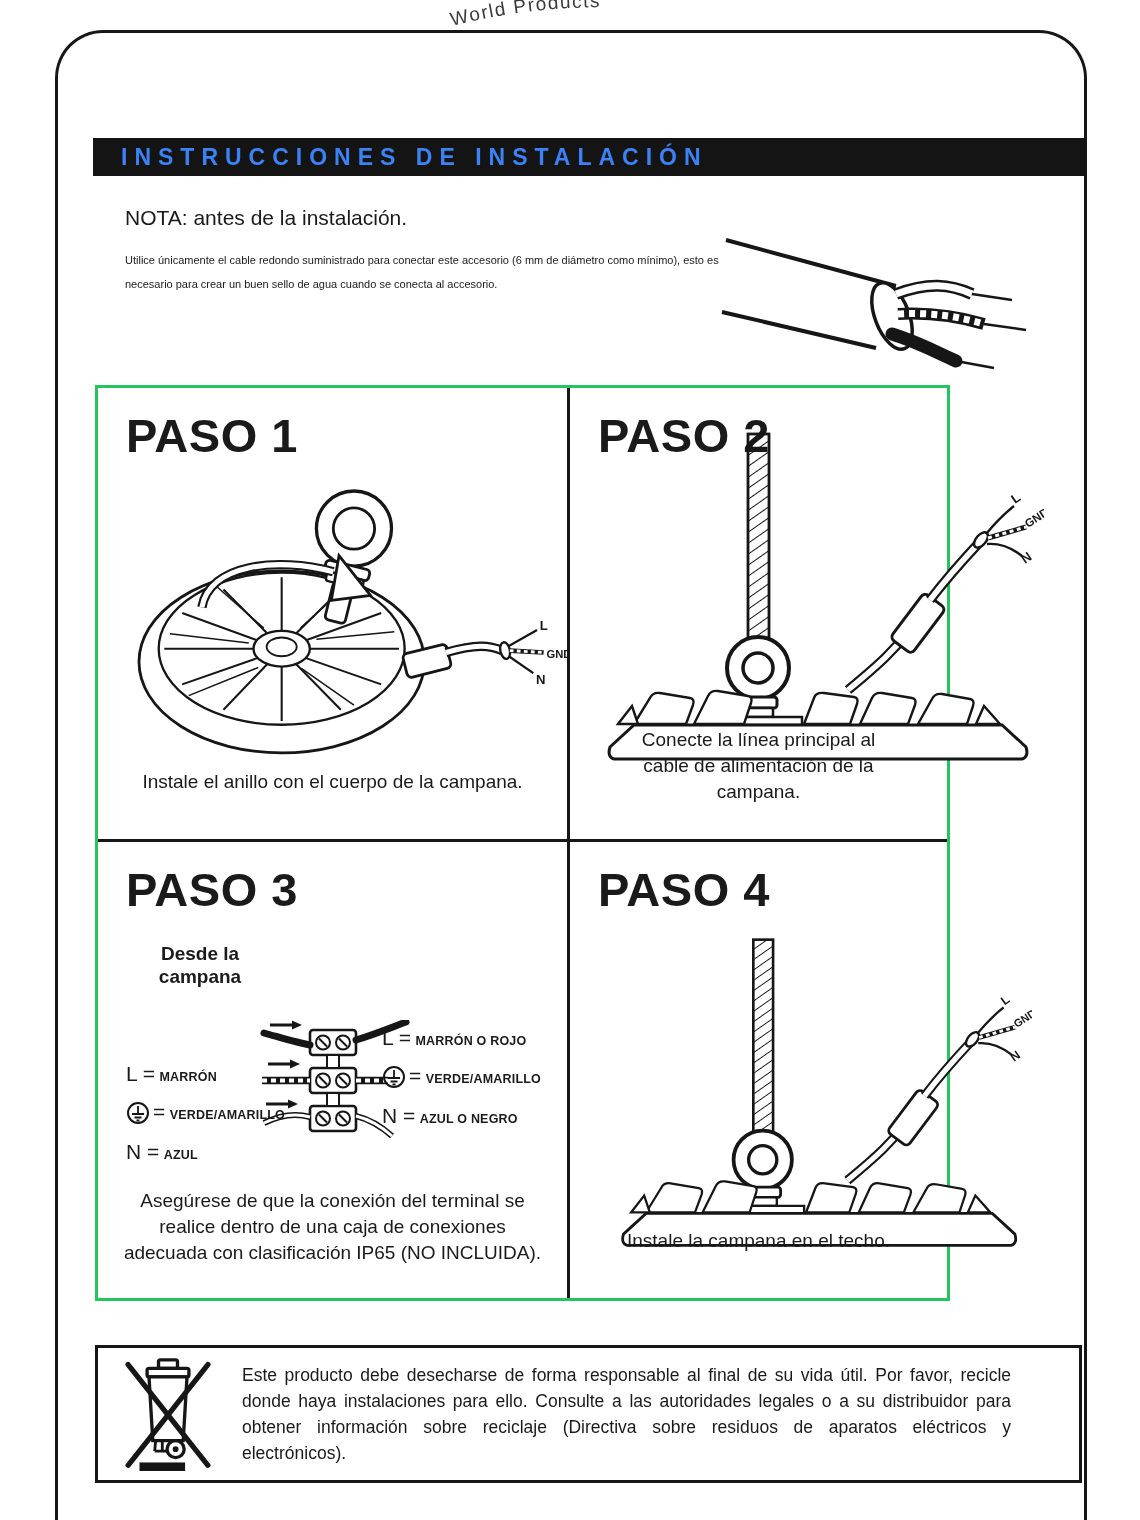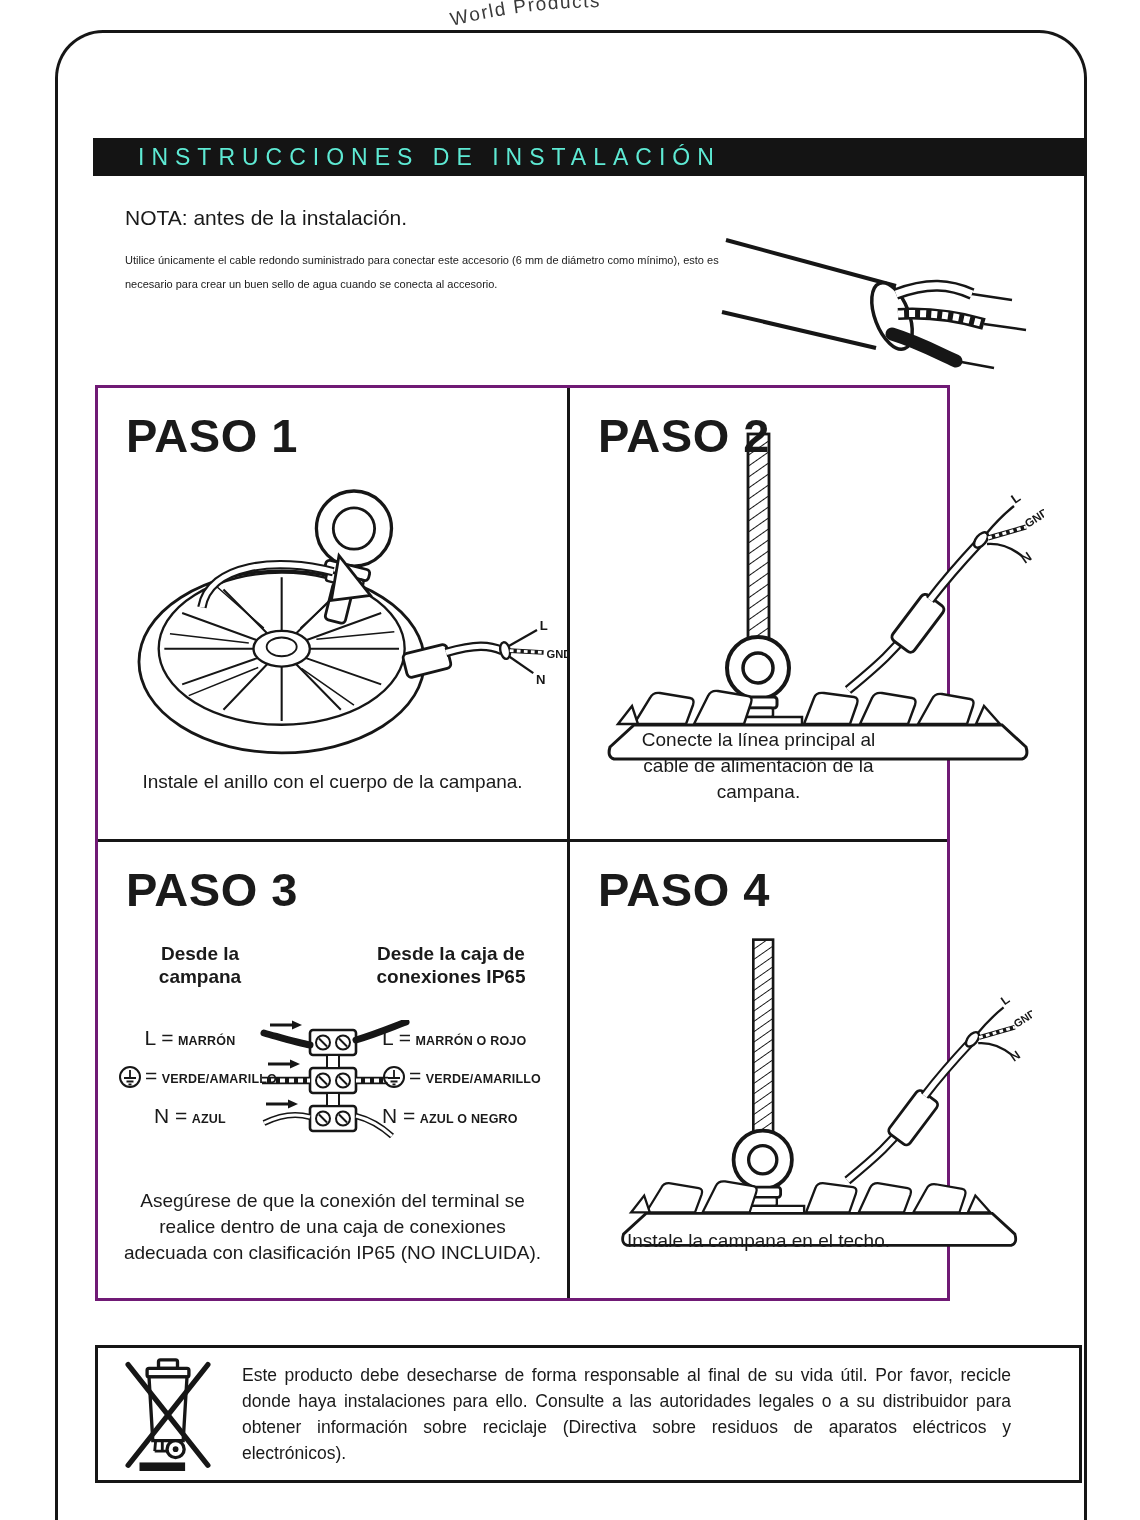--- a/index.html
+++ b/index.html
@@ -9,31 +9,31 @@
     font-family:"Liberation Sans", sans-serif; color:#1a1a1a;
   }
   .card {
     position:absolute; left:55px; top:30px; width:1032px; height:1560px;
     border:3px solid #161616; border-bottom:none;
     border-radius:48px 48px 0 0; background:#fff;
   }
   .brand-svg { position:absolute; left:438px; top:-10px; }
   .header-bar {
     position:absolute; left:93px; top:138px; width:994px; height:38px;
-    background:#141414; color:#5eead4; display:flex; align-items:center;
-    padding-left:45px; font-weight:normal; font-size:23px; letter-spacing:7px;
+    background:#141414; color:#3b82f6; display:flex; align-items:center;
+    padding-left:28px; font-weight:bold; font-size:23px; letter-spacing:7px;
     white-space:nowrap;
   }
   .note-intro { position:absolute; left:125px; top:206px; font-size:21px; }
   .note-body  { position:absolute; left:125px; top:248px; width:625px; font-size:11px; line-height:24px; }
   .cable-art  { position:absolute; left:720px; top:212px; }
 
   .steps-grid {
     position:absolute; left:95px; top:385px; width:855px; height:916px;
-    border:3px solid #701a75; display:grid;
+    border:3px solid #22c55e; display:grid;
     grid-template-columns:472px 1fr; grid-template-rows:454px 1fr;
   }
   .cell { position:relative; }
   .cell-1 { border-right:3px solid #161616; border-bottom:3px solid #161616; }
   .cell-2 { border-bottom:3px solid #161616; }
   .cell-3 { border-right:3px solid #161616; }
   .step-title {
     position:absolute; left:28px; top:20px; font-size:47px; font-weight:800;
     letter-spacing:0.5px; font-family:"Liberation Sans", sans-serif;
   }
@@ -46,21 +46,21 @@
   .art-2 { position:absolute; left:28px; top:40px; }
   .art-4 { position:absolute; left:42px; top:92px; }
 
   .dia-head { position:absolute; top:100px; font-size:19px; font-weight:bold; text-align:center; line-height:23px; }
   .dia-head-left  { left:40px;  width:124px; }
   .dia-head-right { left:258px; width:190px; }
 
   .term-diagram { position:absolute; left:20px; top:178px; width:452px; height:122px; }
   .term-svg { position:absolute; left:0; top:0; }
   .wire-label { position:absolute; white-space:nowrap; }
-  .wl-left  { left:0;  width:144px; text-align:center; }
+  .wl-left  { left:8px;  width:144px; text-align:left;margin-top:36px; }
   .wl-right { left:264px; text-align:right; }
   .wl-r1 { top:6px; } .wl-r2 { top:44px; } .wl-r3 { top:84px; }
   .wl-big   { font-size:21px; }
   .wl-small { font-size:12.5px; font-weight:bold; letter-spacing:0.2px; }
   .gnd-ico  { display:inline-block; vertical-align:-6px; margin-right:3px; }
 
   .disposal-box {
     position:absolute; left:95px; top:1345px; width:987px; height:138px;
     border:3px solid #161616; display:flex; align-items:center;
   }
@@ -197,21 +197,20 @@
       <text x="417" y="76" font-size="13" fill="#161616" stroke="none" font-weight="bold" transform="rotate(-35 417 76)">L</text>
       <text x="430" y="100" font-size="11.5" fill="#161616" stroke="none" font-weight="bold" transform="rotate(-33 430 100)">GND</text>
       <text x="427" y="136" font-size="13" fill="#161616" stroke="none" font-weight="bold" transform="rotate(-35 427 136)">N</text>
     </svg>
     <div class="caption cap-2">Conecte la línea principal al cable de alimentación de la campana.</div>
   </div>
 
   <div class="cell cell-3">
     <div class="step-title">PASO 3</div>
     <div class="dia-head dia-head-left">Desde la campana</div>
-    <div class="dia-head dia-head-right">Desde la caja de conexiones IP65</div>
 
     <div class="term-diagram">
       <svg class="term-svg" width="452" height="122" viewBox="0 0 452 122" fill="none" stroke="#161616">
 
         <rect x="192" y="10" width="46" height="25" rx="3" stroke-width="2.6" fill="#fff"></rect>
         <rect x="192" y="48" width="46" height="25" rx="3" stroke-width="2.6" fill="#fff"></rect>
         <rect x="192" y="86" width="46" height="25" rx="3" stroke-width="2.6" fill="#fff"></rect>
         <rect x="209" y="35" width="12" height="13" stroke-width="2" fill="#fff"></rect>
         <rect x="209" y="73" width="12" height="13" stroke-width="2" fill="#fff"></rect>
         <g stroke-width="2">

